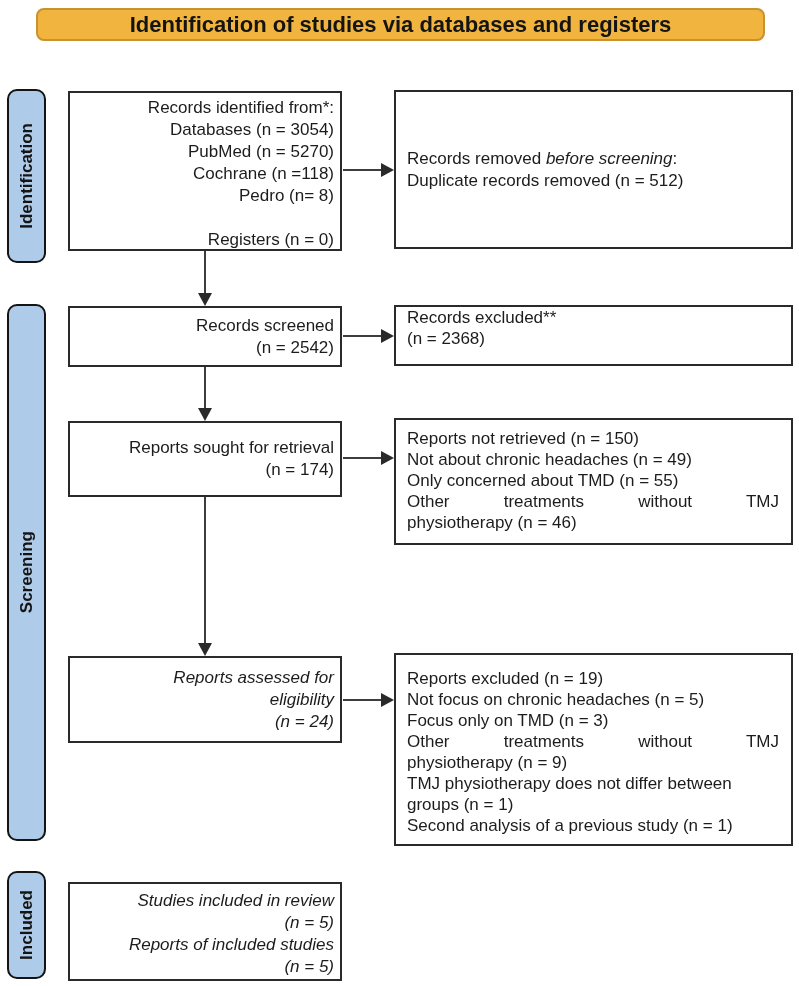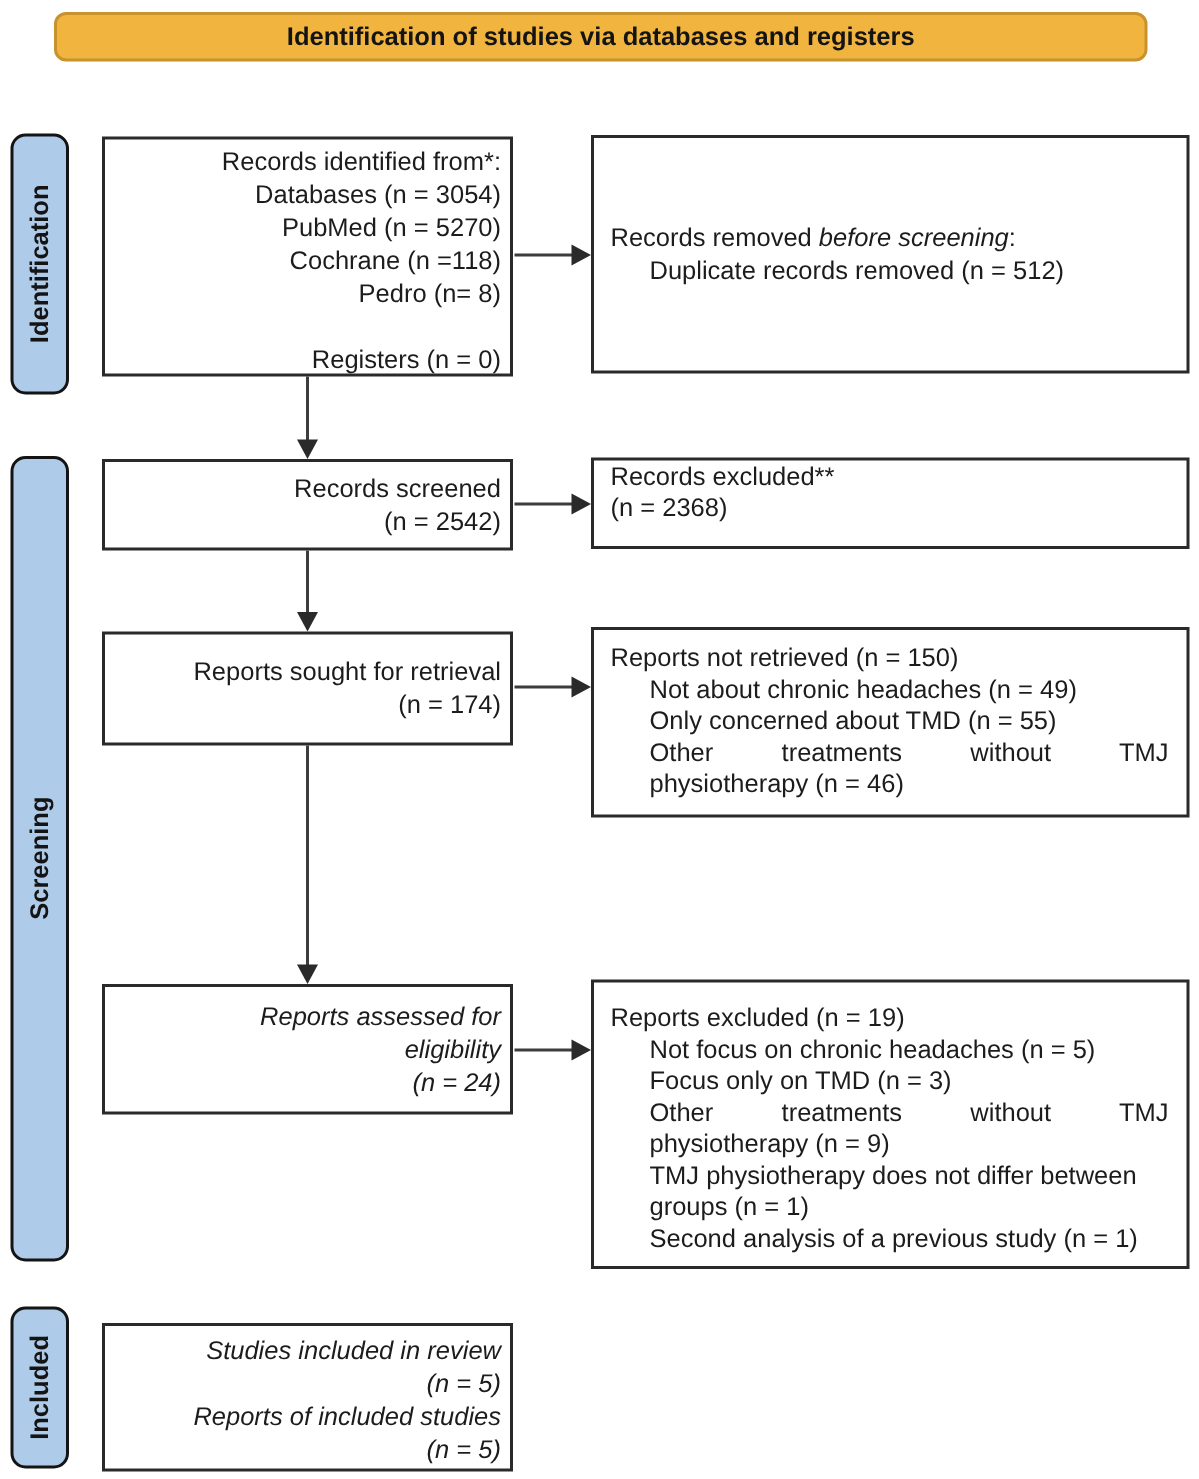--- a/index.html
+++ b/index.html
@@ -6,21 +6,21 @@
   #canvas{
     position:relative;width:799px;height:986px;background:#ffffff;
     font-family:"Liberation Sans","DejaVu Sans",sans-serif;
     color:#1c1c1c;overflow:hidden;
   }
   
   .banner{
     position:absolute;left:36px;top:8px;width:729px;height:33px;
     box-sizing:border-box;border:2px solid #c8922d;border-radius:8px;
     background:#f0b43f;display:flex;align-items:center;justify-content:center;
-    font-weight:bold;font-size:17px;color:#141414;
+    font-weight:bold;font-size:22px;color:#141414;
   }
   
   .stage{
     position:absolute;left:7px;width:39px;box-sizing:border-box;
     border:2px solid #141414;border-radius:10px;background:#aecbe9;
     display:flex;align-items:center;justify-content:center;
   }
   .stage span{
     writing-mode:vertical-rl;transform:rotate(180deg);
     font-weight:bold;font-size:17px;color:#141414;white-space:nowrap;
@@ -38,21 +38,21 @@
   #box-identified{top:91px;height:160px;padding:4px 6px 0 13px;}
   #box-screened{top:306px;height:61px;padding:7px 6px 0 13px;}
   #box-sought{top:421px;height:76px;padding:14px 6px 0 13px;}
   #box-assessed{top:656px;height:87px;padding:9px 6px 0 13px;font-style:italic;}
   #box-included{top:882px;height:99px;padding:6px 6px 16px 13px;font-style:italic;}
   #box-removed{top:90px;height:159px;padding:0 12px 0 11px;display:flex;flex-direction:column;justify-content:center;line-height:22px;}
   #box-excluded{top:305px;height:61px;padding:0 12px 0 11px;}
   #box-not-retrieved{top:418px;height:127px;padding:8px 12px 0 11px;}
   #box-reports-excluded{top:653px;height:193px;padding:13px 12px 0 11px;}
   .line{white-space:nowrap;}
-  .line.indent{margin-left:26px;}
+  .line.indent{}
   .line.justify{white-space:normal;text-align:justify;text-align-last:justify;}
   .line i{font-style:italic;}
   
   .vline{position:absolute;width:2px;background:#3d3d3d;left:204px;}
   .hline{position:absolute;height:2px;background:#3d3d3d;}
   .head-down{
     position:absolute;width:0;height:0;left:198px;
     border-left:7px solid transparent;border-right:7px solid transparent;
     border-top:13px solid #2a2a2a;
   }

